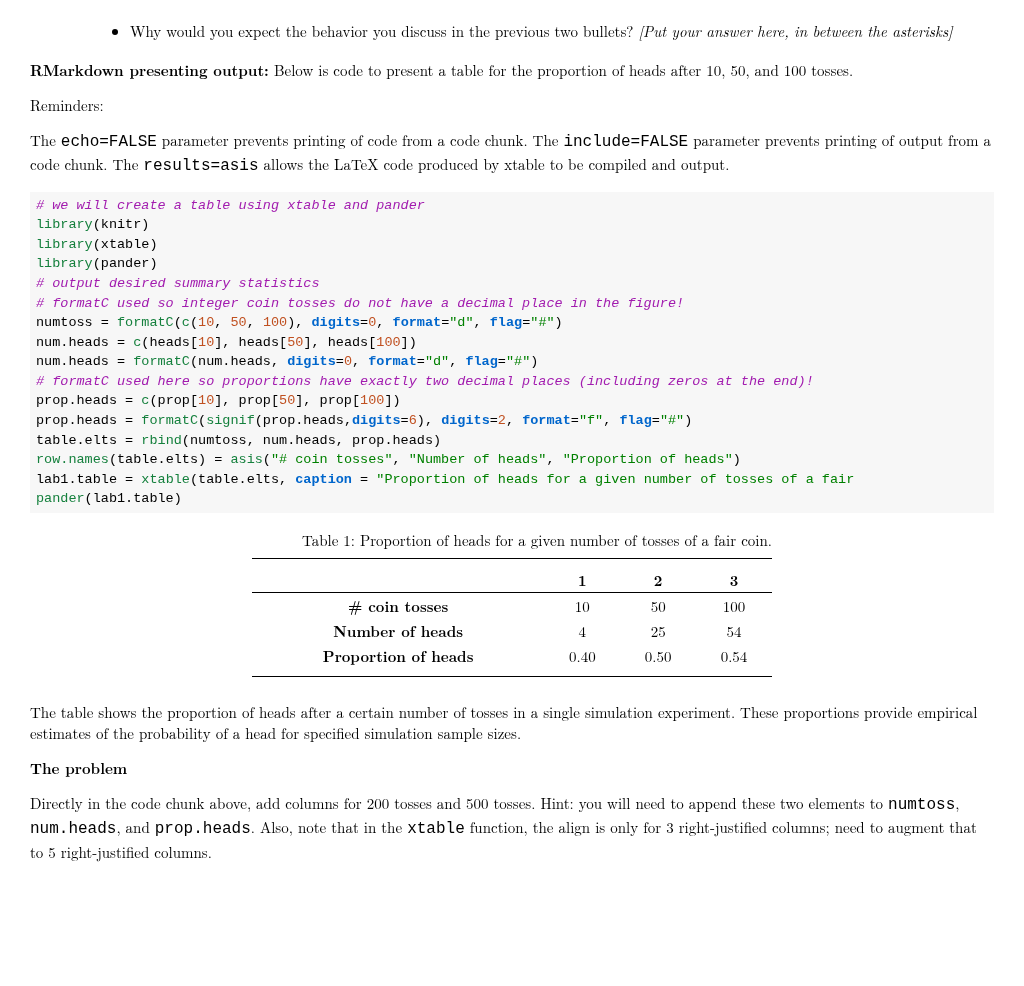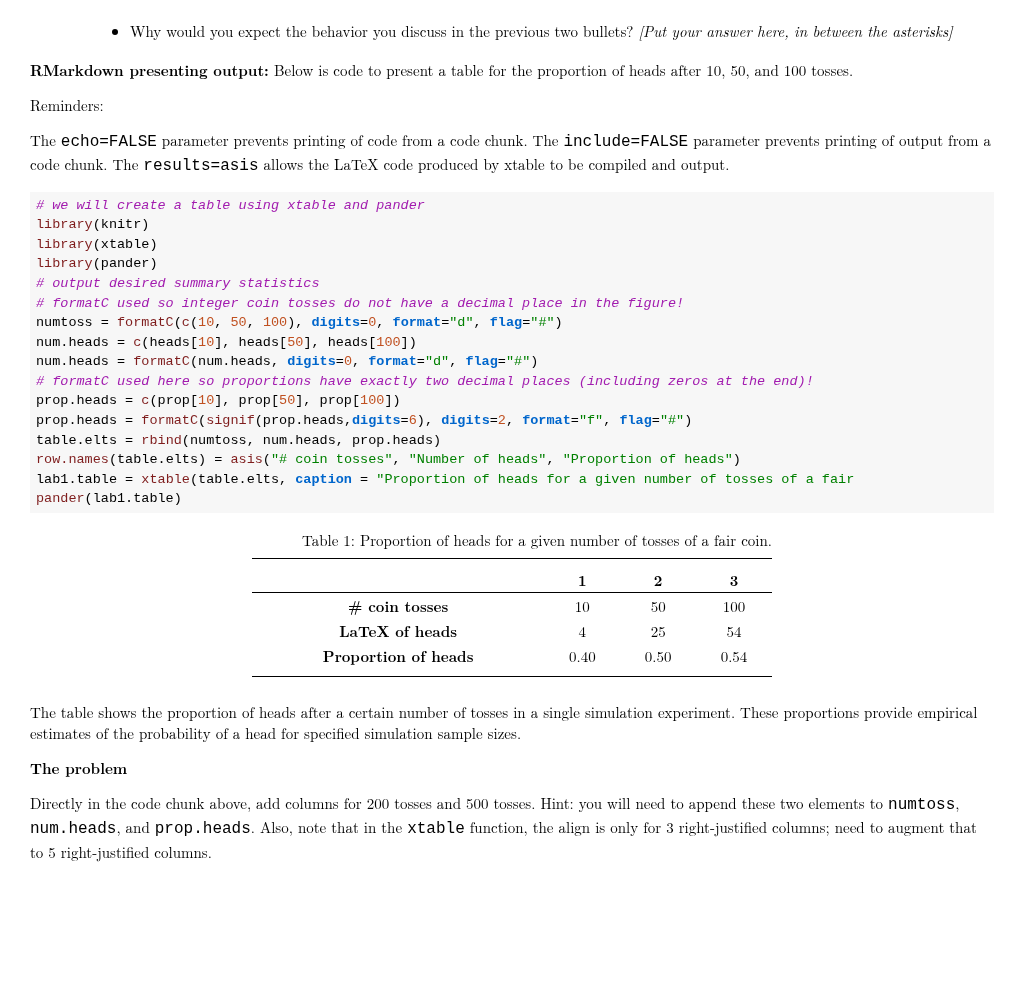--- a/index.html
+++ b/index.html
@@ -29,21 +29,21 @@
   pre.codeblock {
     background: #f7f7f7;
     font-family: "Courier New", Courier, monospace;
     font-size: 13.5px;
     line-height: 1.45;
     padding: 4px 6px;
     margin: 4px 0 16px 0;
     white-space: pre;
     overflow-x: hidden;
   }
-  .kw { color: #7f1d1d; }     
+  .kw { color: #15803d; }     
   .num { color: #c05020; }    
   .str { color: #008000; }    
   .com { color: #a21caf; font-style: italic; }
   .arg { color: #0066cc; font-weight: bold; }
   .table-wrap {
     margin: 4px auto 24px auto;
     width: 520px;
   }
   .caption {
     font-size: 15px;
@@ -118,21 +118,21 @@
       <th>2</th>
       <th>3</th>
     </tr>
     <tr class="midrule">
       <th class="rowhead"># coin tosses</th>
       <td>10</td>
       <td>50</td>
       <td>100</td>
     </tr>
     <tr>
-      <th class="rowhead">LaTeX of heads</th>
+      <th class="rowhead">Number of heads</th>
       <td>4</td>
       <td>25</td>
       <td>54</td>
     </tr>
     <tr>
       <th class="rowhead">Proportion of heads</th>
       <td>0.40</td>
       <td>0.50</td>
       <td>0.54</td>
     </tr>

